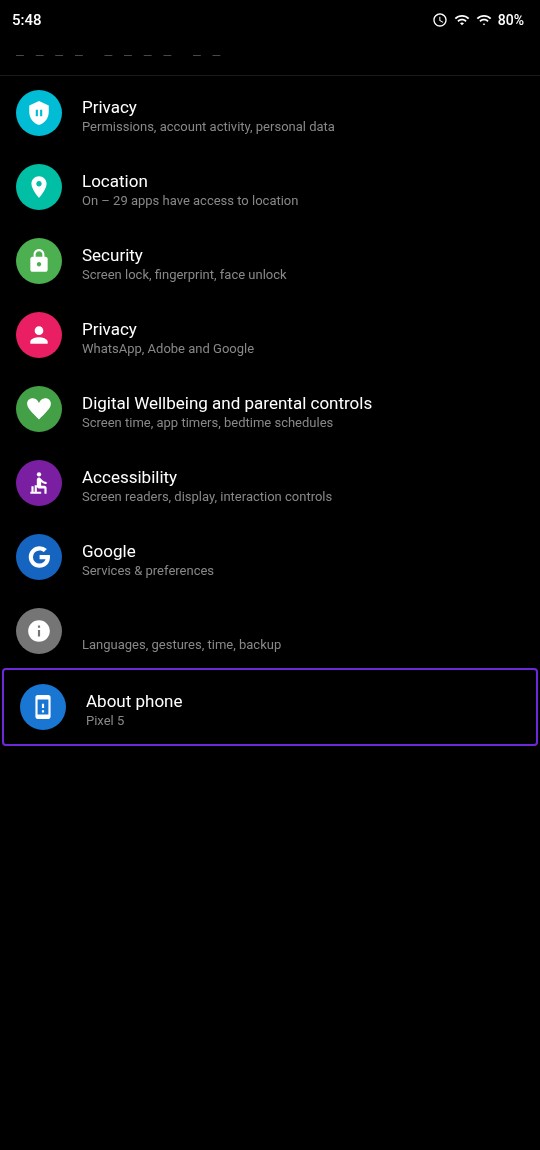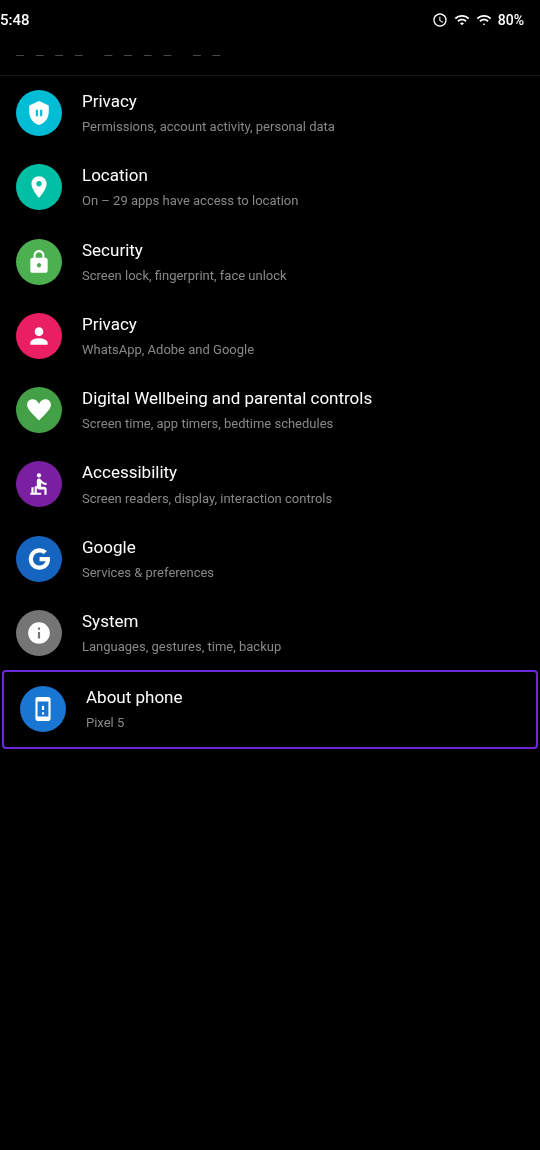--- a/index.html
+++ b/index.html
@@ -12,21 +12,21 @@
       min-height: 1150px;
       overflow: hidden;
       position: relative;
     }
 
     
     .status-bar {
       display: flex;
       justify-content: space-between;
       align-items: center;
-      padding: 8px 16px 4px 0;
+      padding: 8px 16px 4px 12px;
       height: 36px;
     }
 
     .status-time {
       font-size: 15px;
       font-weight: 500;
     }
 
     .status-icons {
       display: flex;
@@ -46,21 +46,21 @@
       font-family: monospace;
     }
 
     
     .settings-list {
       list-style: none;
     }
 
     .settings-item {
       display: flex;
-      align-items: flex-start;
+      align-items: flex-end;
       padding: 14px 16px;
       cursor: pointer;
       position: relative;
     }
 
     .settings-item.highlighted {
       border: 2px solid #6d28d9;
       border-radius: 4px;
       margin: 0 2px;
     }
@@ -84,21 +84,21 @@
     .item-title {
       font-size: 17px;
       color: #ffffff;
       font-weight: 400;
       line-height: 1.3;
     }
 
     .item-subtitle {
       font-size: 13px;
       color: #888;
-      margin-top: 6px;
+      margin-top: 0;
       line-height: 1.4;
     }
 
     
     .icon-svg {
       width: 26px;
       height: 26px;
       fill: white;
     }
   </style>
@@ -210,21 +210,20 @@
       <div class="item-subtitle">Services &amp; preferences</div>
     </div>
   </li>
     <li class="settings-item">
     <div class="icon-circle" style="background-color:#757575;">
       <svg class="icon-svg" viewBox="0 0 24 24">
           <path d="M12 2C6.48 2 2 6.48 2 12s4.48 10 10 10 10-4.48 10-10S17.52 2 12 2zm1 15h-2v-6h2v6zm0-8h-2V7h2v2z"></path>
         </svg>
     </div>
     <div class="item-text">
-      <div class="item-title">System</div>
       <div class="item-subtitle">Languages, gestures, time, backup</div>
     </div>
   </li>
     <li class="settings-item highlighted">
     <div class="icon-circle" style="background-color:#1976D2;">
       <svg class="icon-svg" viewBox="0 0 24 24">
           <path d="M17 1.01L7 1c-1.1 0-2 .9-2 2v18c0 1.1.9 2 2 2h10c1.1 0 2-.9 2-2V3c0-1.1-.9-1.99-2-1.99zM17 19H7V5h10v14zm-4-2h-2v-2h2v2zm0-4h-2V9h2v4z"></path>
         </svg>
     </div>
     <div class="item-text">

